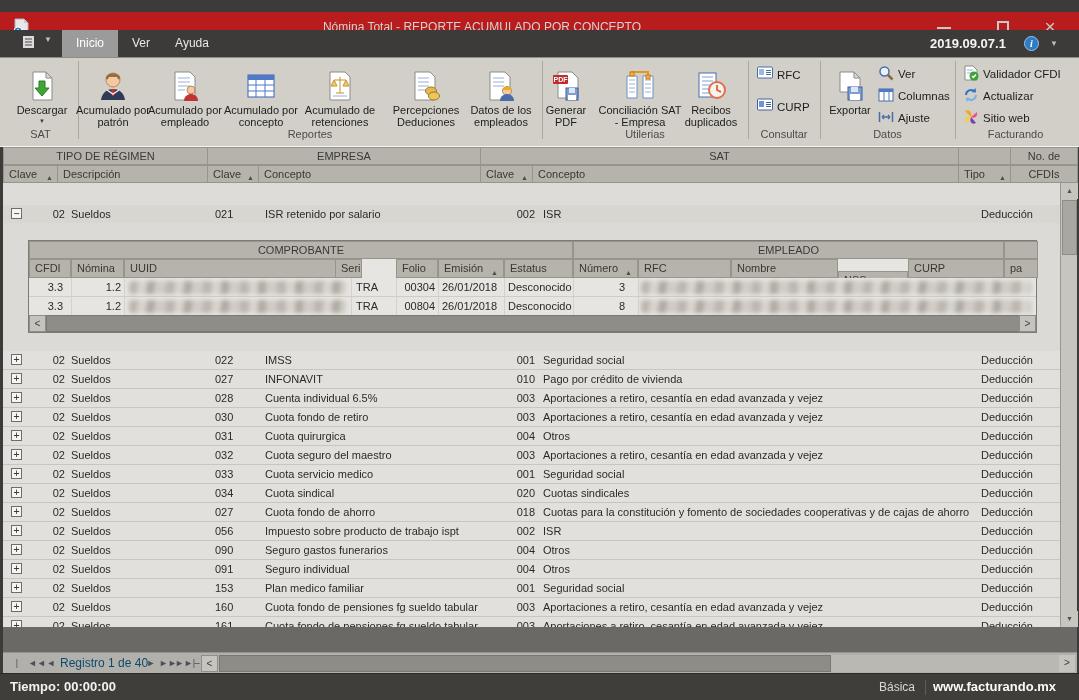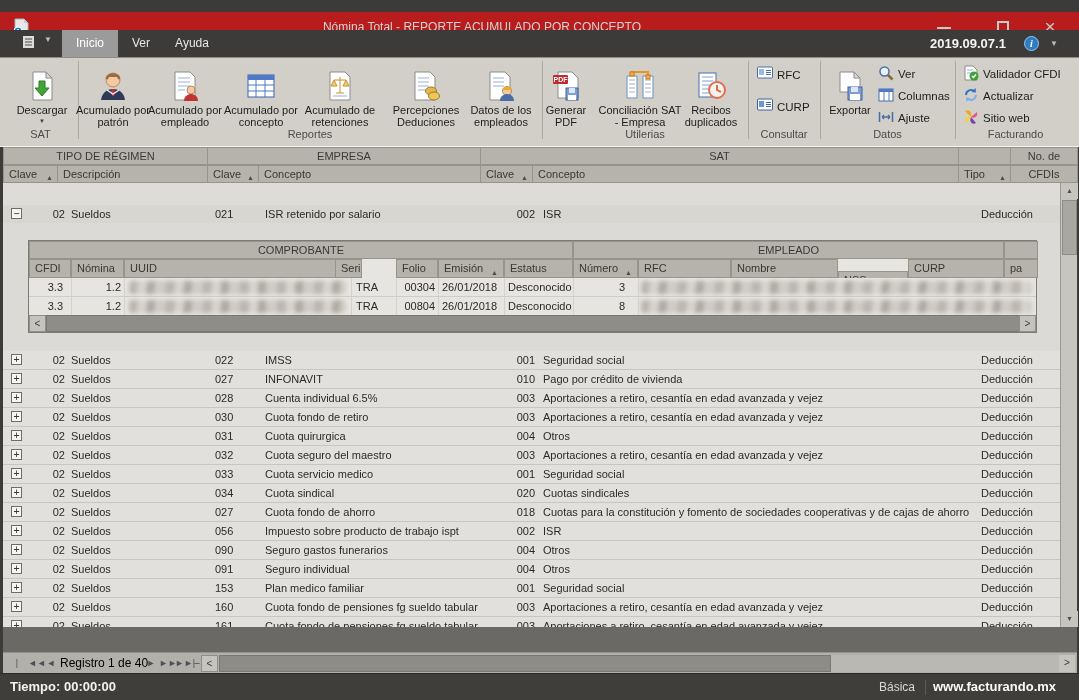--- a/index.html
+++ b/index.html
@@ -91,21 +91,21 @@
 
   
   .vscroll{left:1060px;top:183px;width:17px;height:444px;background:#c7c5bf;border-left:1px solid #9b9992}
   .vs-btn{position:absolute;left:0;width:17px;height:16px;background:#c7c5bf;text-align:center;
           font-size:7px;color:#514f4a;line-height:16px}
   .vs-thumb{position:absolute;left:1px;top:17px;width:15px;height:55px;background:#a9a7a1;border:1px solid #8e8c86}
 
   
   .navbar{left:3px;top:652px;width:1074px;height:21px;background:#b2b0aa;border-top:1px solid #94928c}
   .navglyph{position:absolute;top:3px;height:15px;font-size:9px;line-height:15px;color:#4c5158;text-align:center}
-  .navlabel{position:absolute;left:57px;top:0;height:36px;line-height:21px;font-size:12px;color:#000000}
+  .navlabel{position:absolute;left:57px;top:0;height:36px;line-height:21px;font-size:12px;color:#0c4a6e}
   .nav-lt{position:absolute;left:198px;top:2px;width:17px;height:17px;background:#c6c4be;border:1px solid #908e88;
           text-align:center;line-height:15px;font-size:10px;color:#3e3d3a}
   .nav-thumb{position:absolute;left:216px;top:2px;width:612px;height:17px;background:#8e8c87;border:1px solid #7a7873}
   .nav-track{position:absolute;left:828px;top:2px;width:228px;height:17px;background:#bab8b2}
   .nav-gt{position:absolute;left:1056px;top:2px;width:16px;height:17px;background:#c6c4be;
           text-align:center;line-height:15px;font-size:10px;color:#3e3d3a}
 
   
   .statusbar{left:0;top:673px;width:1079px;height:27px;background:#3f3e3b;border-top:1px solid #2c2b29}
   .st-time{left:10px;top:0;height:27px;line-height:26px;color:#f2f2f2;font-size:13px;font-weight:bold}

